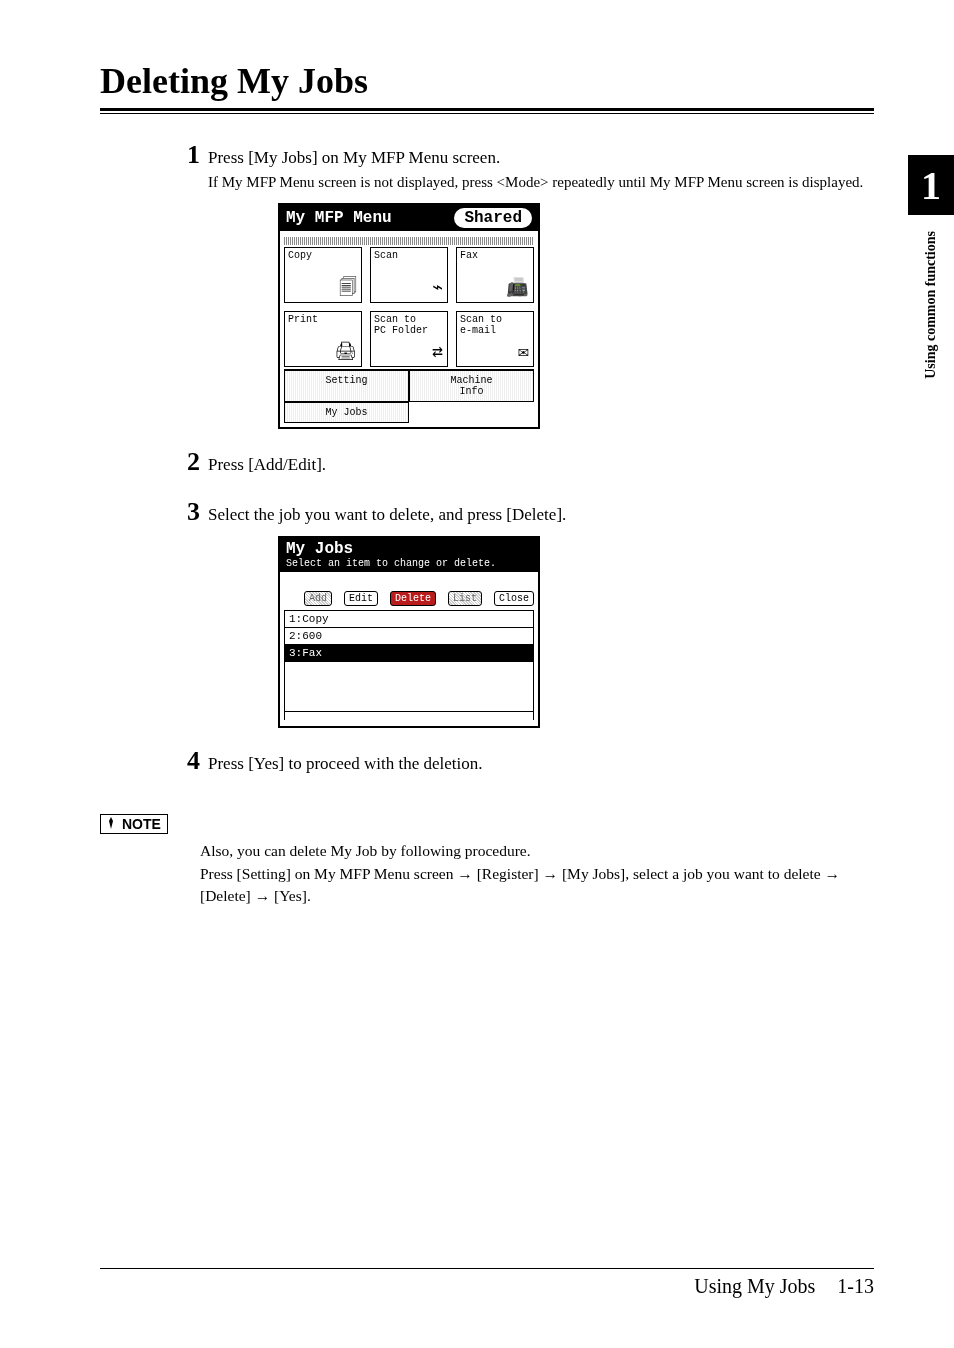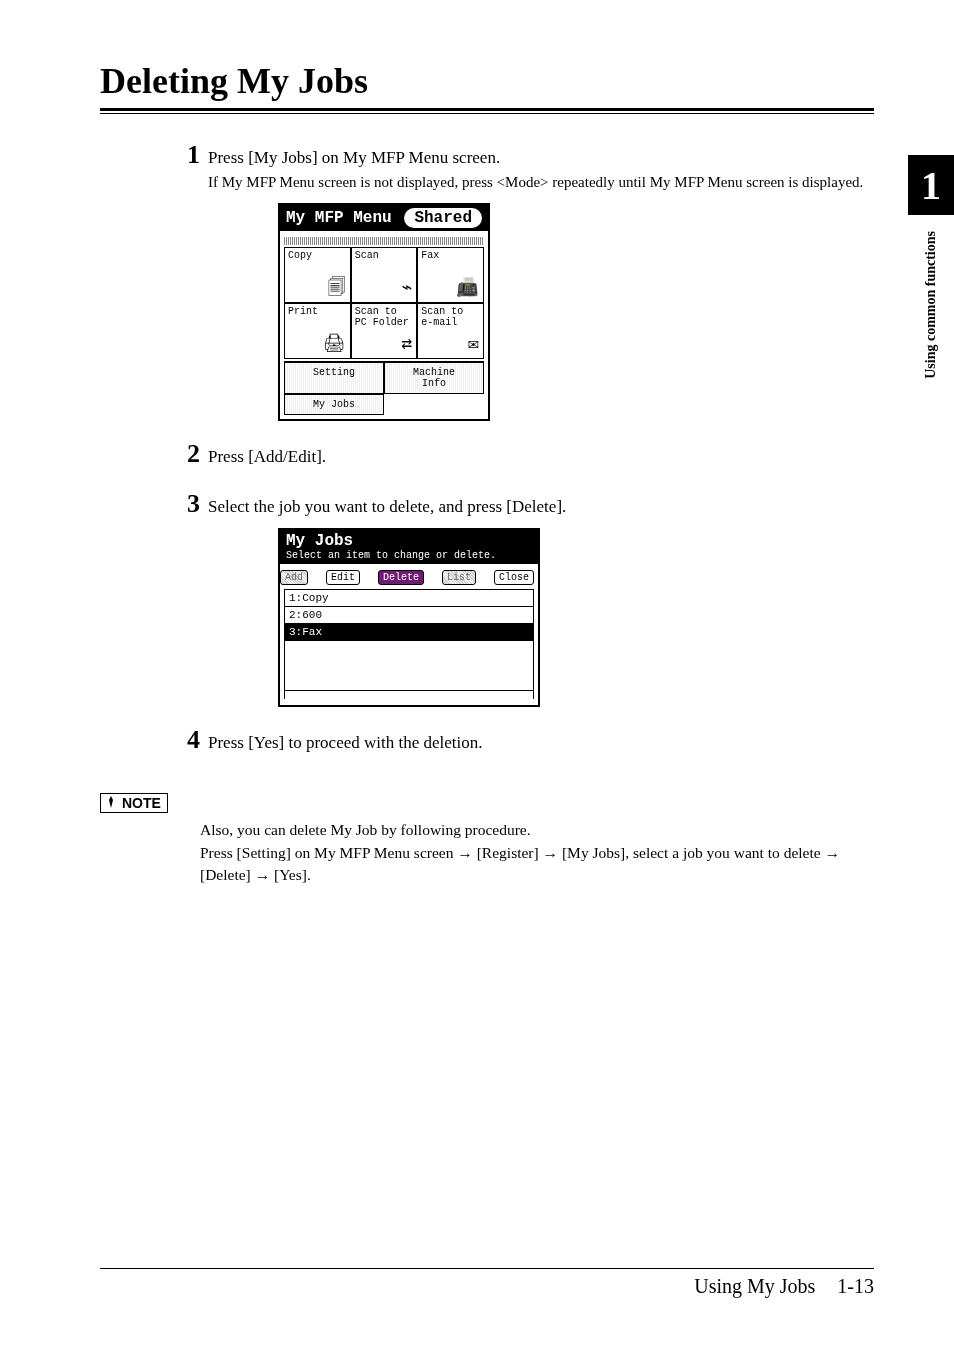--- a/index.html
+++ b/index.html
@@ -51,21 +51,21 @@
   .step-sub {
     font-size: 15px;
     margin-top: 2px;
   }
   .screenshot-wrap {
     margin: 8px 0 20px 108px;
   }
 
   
   .lcd {
-    width: 212px;
+    width: 262px;
     border: 2px solid #000;
     background: #fff;
     font-family: "Courier New", monospace;
     font-size: 12px;
   }
   .lcd-header {
     background: #000;
     color: #fff;
     padding: 3px 6px;
     display: flex;
@@ -82,21 +82,21 @@
     font-size: 16px;
   }
   .lcd-dots {
     height: 8px;
     background: repeating-linear-gradient(90deg,#888 0 1px,#fff 1px 2px);
     margin: 6px 4px 2px 4px;
   }
   .lcd-grid {
     display: grid;
     grid-template-columns: repeat(3, 1fr);
-    gap: 0;
+    gap: 8px;
     padding: 0 4px;
   }
   .lcd-cell {
     border: 1px solid #000;
     height: 56px;
     position: relative;
     padding: 2px 3px;
     font-size: 10px;
     line-height: 1.1;
   }
@@ -131,35 +131,36 @@
   .lcd2-head {
     background: #000;
     color: #fff;
     padding: 2px 6px 3px 6px;
   }
   .lcd2-title { font-size: 16px; font-weight: bold; }
   .lcd2-sub { font-size: 10px; }
   .lcd2-toolbar {
     display: flex;
     justify-content: flex-end;
-    gap: 18px;
+    gap: 12px;
     padding: 6px 4px 2px 20px;
+    margin-top: 13px;
   }
   .tb-btn {
     border: 1px solid #000;
     border-radius: 3px;
     font-size: 10px;
     padding: 1px 4px;
     background: #fff;
   }
   .tb-btn.dim {
     background: repeating-linear-gradient(45deg,#ccc 0 1px,#fff 1px 2px);
     color: #666;
   }
-  .tb-btn.inv { background: #701a75; color: #fff; }
+  .tb-btn.inv { background: #b91c1c; color: #fff; }
   .lcd2-list {
     margin: 2px 4px 6px 4px;
     border: 1px solid #000;
     border-bottom: none;
     min-height: 110px;
   }
   .lcd2-row {
     border-bottom: 1px solid #000;
     font-size: 11px;
     padding: 2px 4px;

